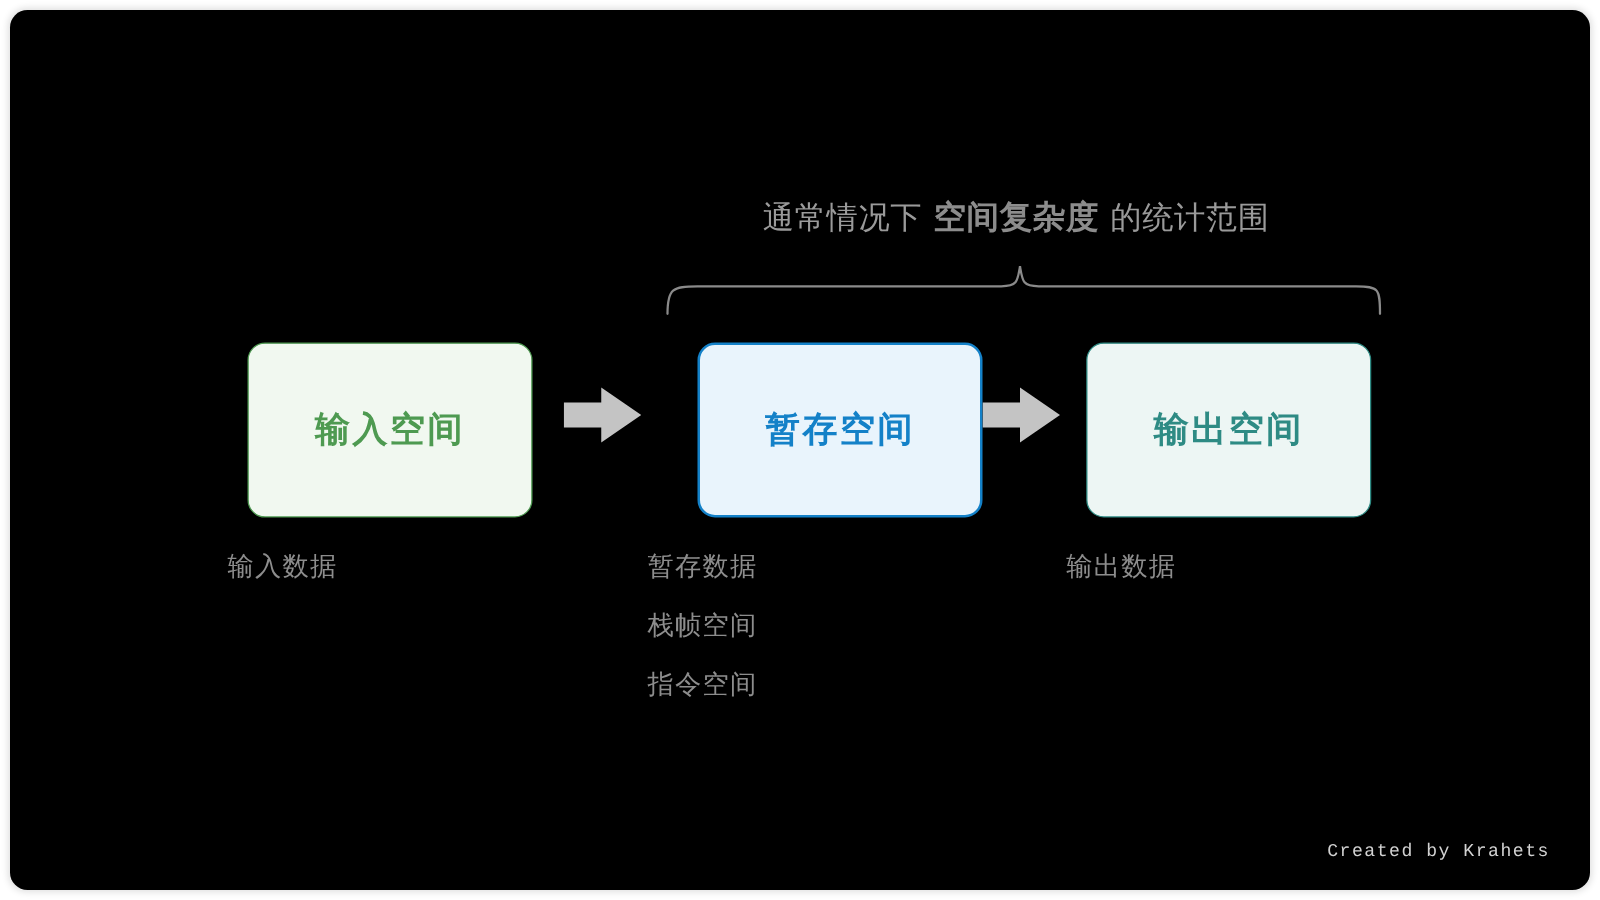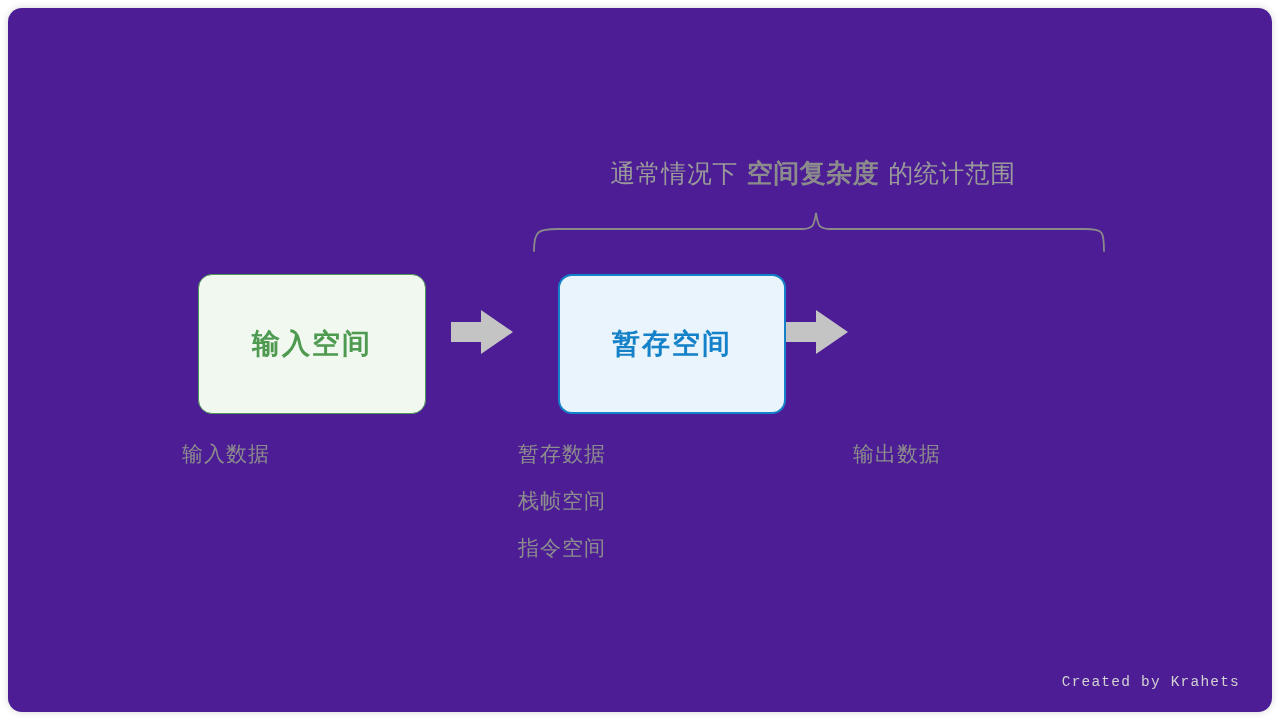--- a/index.html
+++ b/index.html
@@ -19,21 +19,21 @@
     background: #ffffff;
   }
 
   
   #card {
     position: absolute;
     left: 8px;
     top: 8px;
     width: 1264px;
     height: 704px;
-    background: #4c1d95;
+    background: #000000;
     border-radius: 14px;
     box-shadow: 0 0 6px 1px rgba(0,0,0,0.13);
     box-sizing: border-box;
     padding-left: 38px;
   }
 
   
   #title {
     position: absolute;
     left: 405px;
@@ -156,20 +156,23 @@
     </svg>
 
     <div class="box" id="box-input">
       <span>输入空间</span>
     </div>
 
     <div class="box" id="box-temp">
       <span>暂存空间</span>
     </div>
 
+    <div class="box" id="box-output">
+      <span>输出空间</span>
+    </div>
 
     <svg class="arrow" id="arrow-1" viewBox="0 0 62 48" xmlns="http://www.w3.org/2000/svg">
       <path d="M 0 14 L 30 14 L 30 2 L 62 24 L 30 46 L 30 34 L 0 34 Z" fill="#c4c4c4"></path>
     </svg>
 
     <svg class="arrow" id="arrow-2" viewBox="0 0 62 48" xmlns="http://www.w3.org/2000/svg">
       <path d="M 0 14 L 30 14 L 30 2 L 62 24 L 30 46 L 30 34 L 0 34 Z" fill="#c4c4c4"></path>
     </svg>
 
     <div class="captions" id="captions-input">

